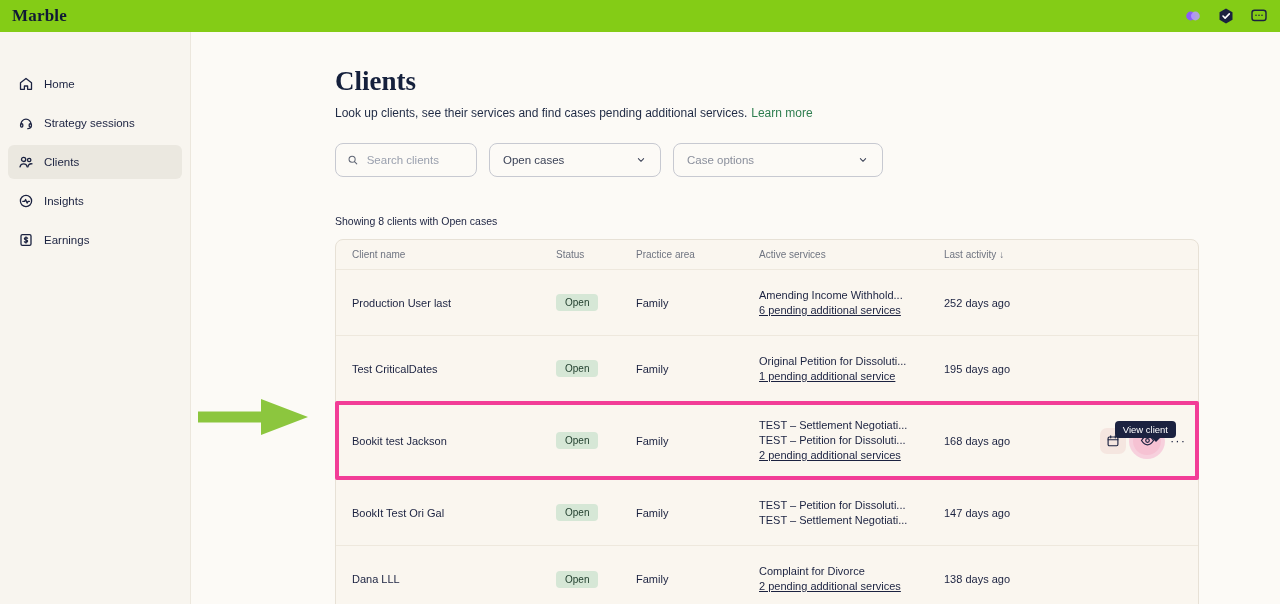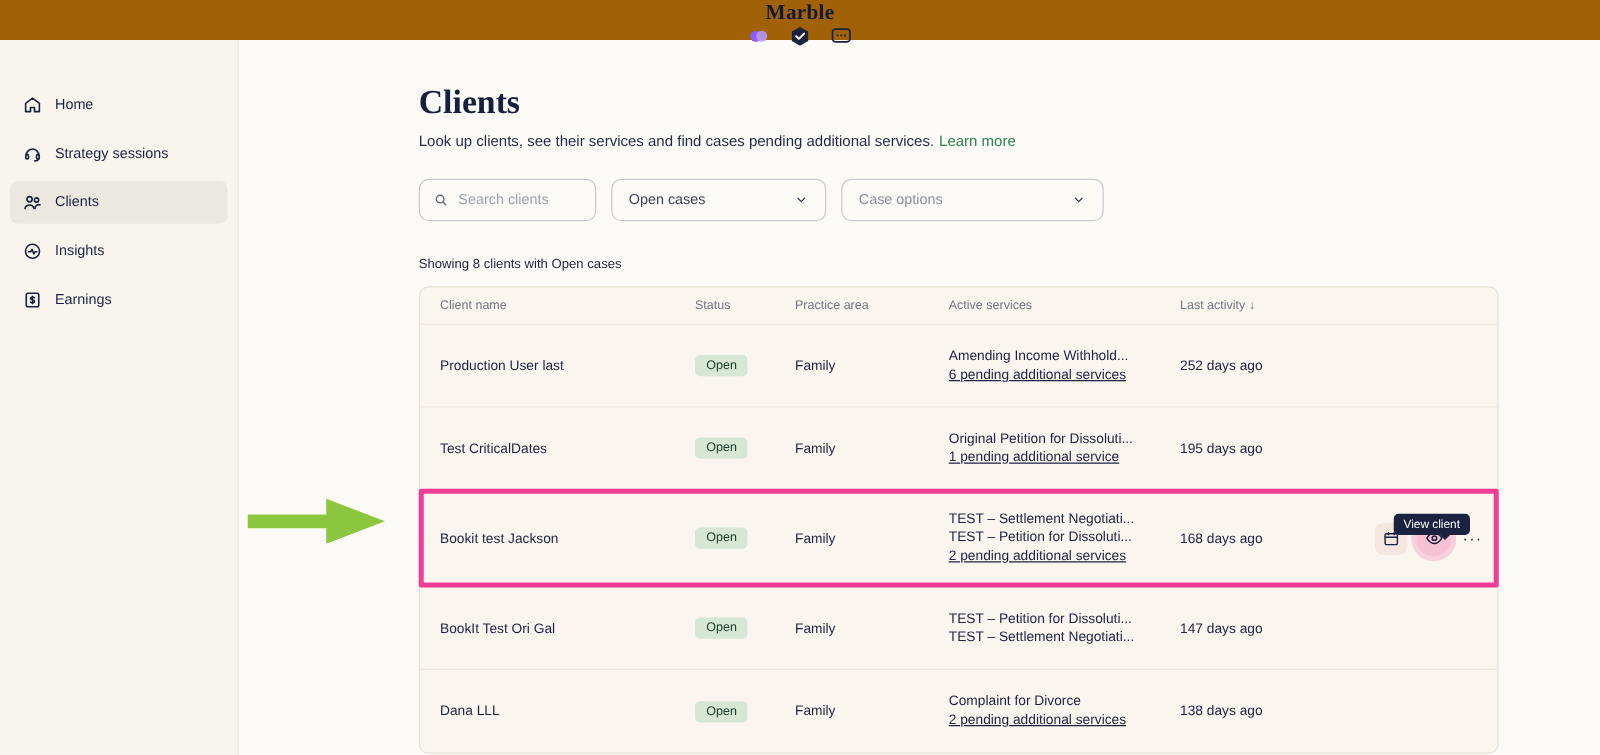--- a/index.html
+++ b/index.html
@@ -6,21 +6,21 @@
   html,body { width:1280px; height:604px; overflow:hidden; }
   body {
     font-family: "Liberation Sans", sans-serif;
     background:#fcfaf6;
     color:#1b2240;
     position:relative;
   }
   
   .topbar {
     height:32px; display:flex; align-items:center; justify-content:space-between;
-    padding:0 12px; background:#a16207;flex-direction:column;
+    padding:0 12px; background:#84cc16;
   }
   .brand {
     font-family:"Liberation Serif", serif; font-weight:700; font-size:17px;
     color:#101935; letter-spacing:.2px;
   }
   .topbar-icons { display:flex; align-items:center; gap:15px; }
   .tb-icon { width:18px; height:18px; display:flex; align-items:center; justify-content:center; cursor:pointer; }
   
   .layout { display:flex; height:572px; }
   .sidebar {
@@ -54,21 +54,21 @@
   }
   .search-box input::placeholder { color:#9aa0ae; }
   .select {
     height:34px; border:1px solid #c7c9d1; border-radius:8px;
     display:flex; align-items:center; justify-content:space-between;
     padding:0 13px; font-size:11.5px; cursor:pointer;
   }
   .select.cases { width:172px; color:#3b4257;justify-content:space-between; }
   .select.options { width:210px; color:#8a8f9c;gap:15px; }
   
-  .summary { margin-top:28px; font-size:10.5px; color:#1b2240; }
+  .summary { margin-top:38px; font-size:10.5px; color:#1b2240; }
   
   .table {
     margin-top:12px; background:#faf6ef; border:1px solid #e7e1d6; border-radius:8px;
   }
   .thead, .trow {
     display:grid; grid-template-columns:204px 80px 123px 185px 1fr;
     padding:0 16px; align-items:center;
   }
   .thead {
     height:30px; font-size:10px; color:#6f7480; border-bottom:1px solid #eee8dd;

